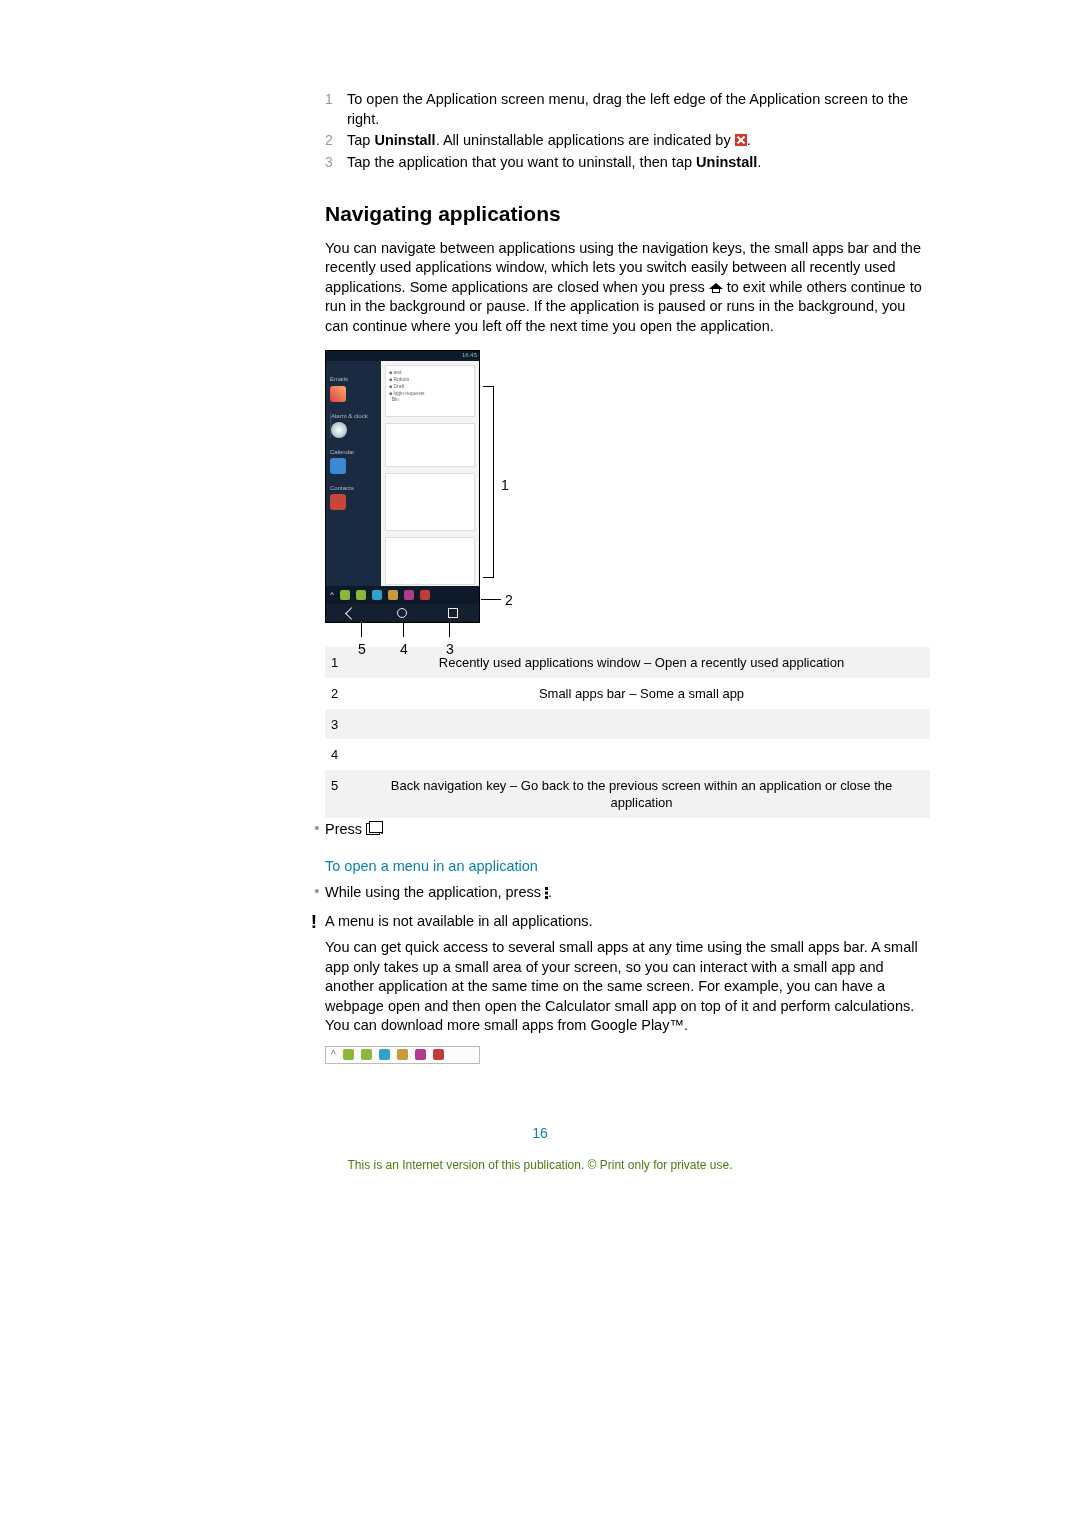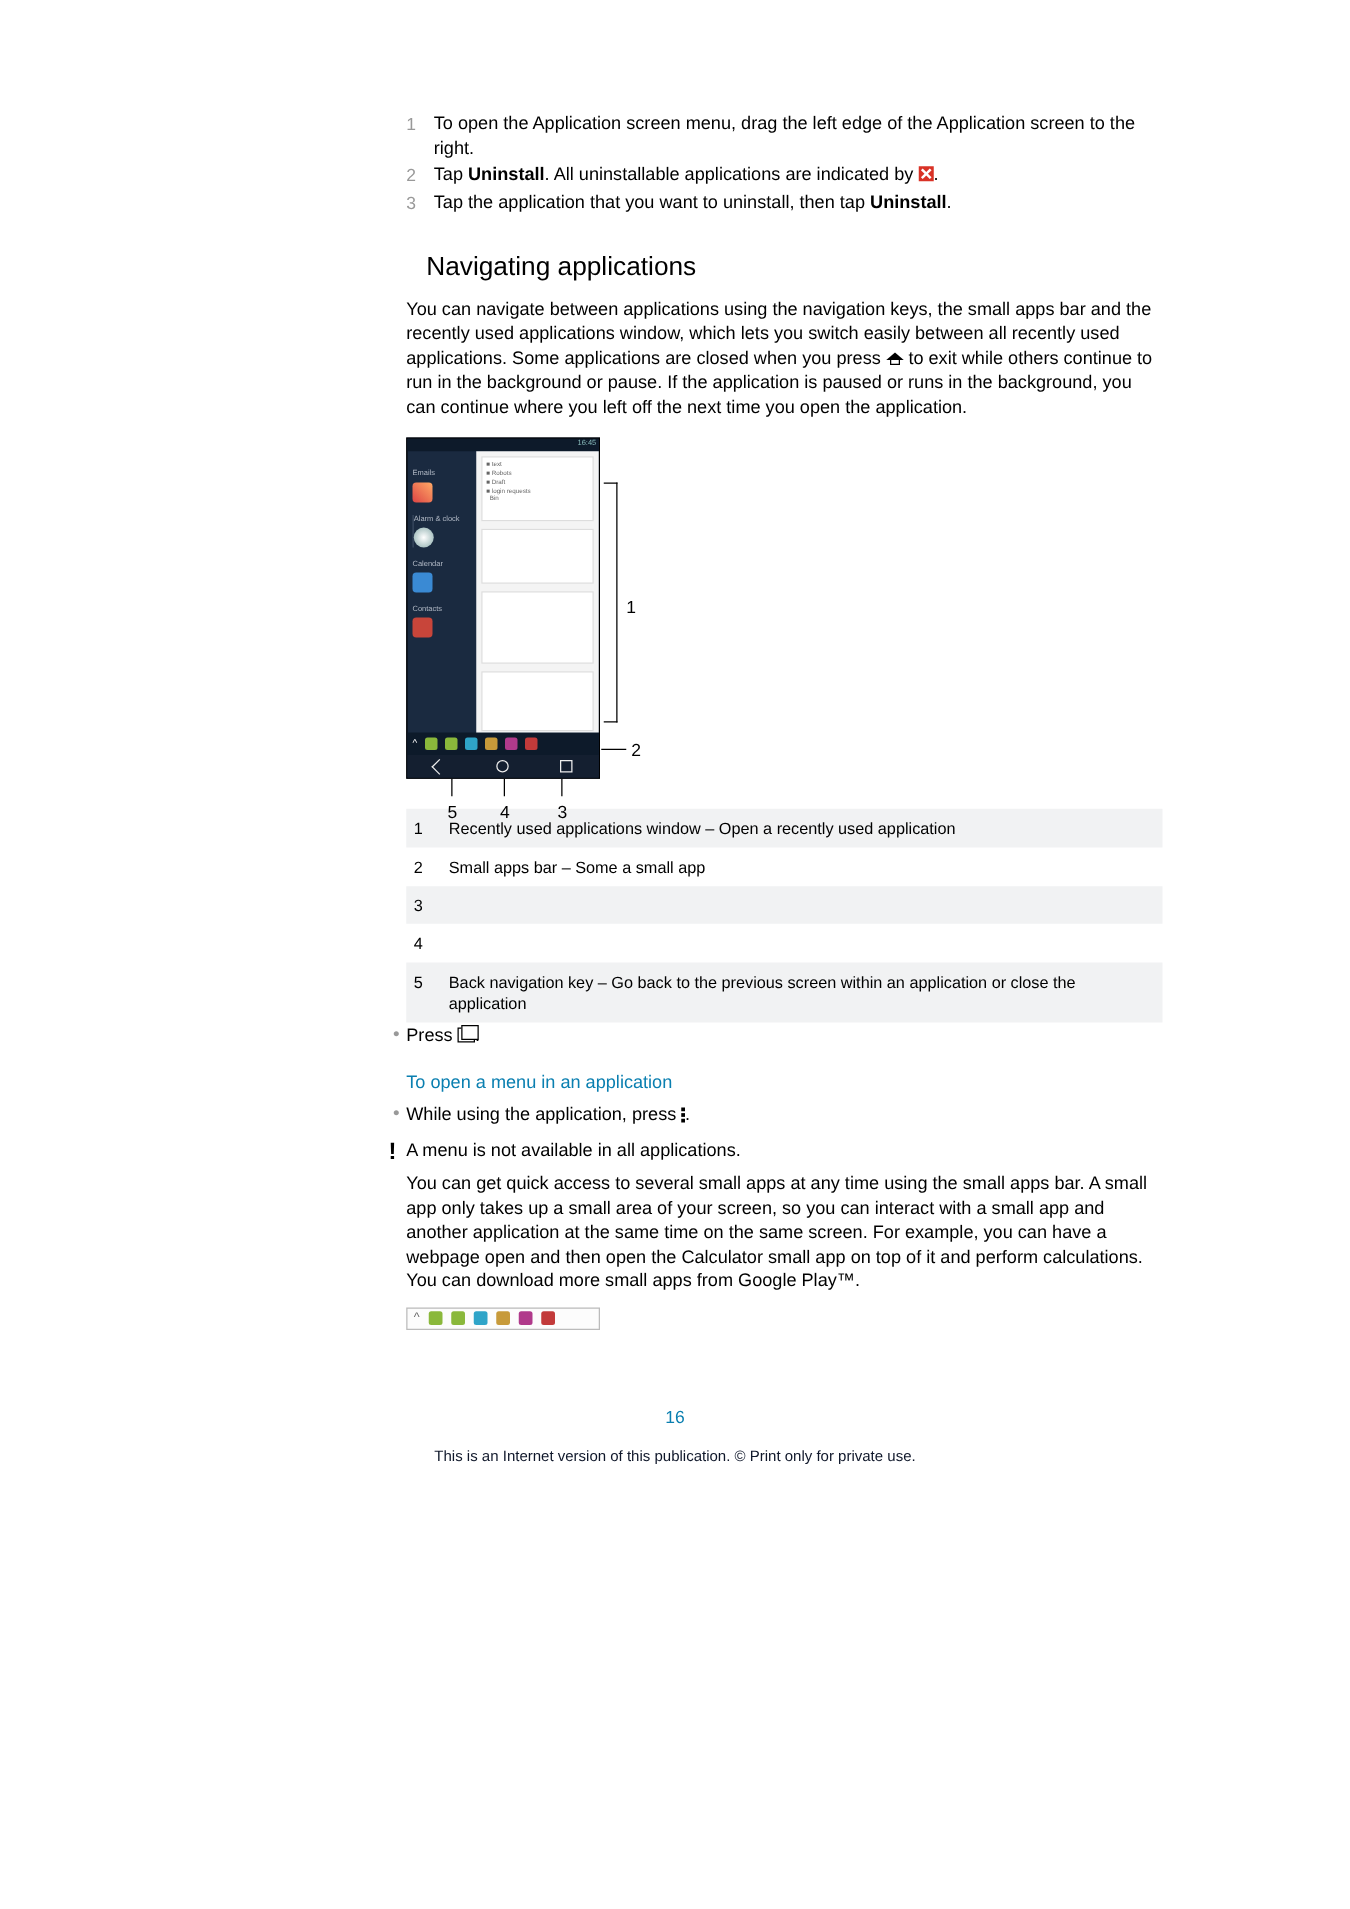--- a/index.html
+++ b/index.html
@@ -56,22 +56,22 @@
     position: absolute;
     left: 1px; top: 5px;
     width: 10px; height: 2px;
     background: #fff;
   }
   .icon-redx::before { transform: rotate(45deg); }
   .icon-redx::after  { transform: rotate(-45deg); }
 
   h2.section-h {
     font-size: 21px;
-    font-weight: normal;
-    margin: 28px 0 10px 16px;
+    font-weight: bold;
+    margin: 28px 0 10px 0;
   }
   p.body {
     margin: 6px 0 10px 0;
     font-size: 14.5px;
   }
   .icon-home {
     display:inline-block;
     position:relative;
     width:14px; height:12px;
     vertical-align:-1px;
@@ -164,21 +164,21 @@
   .vline{position:absolute;width:0;border-left:1px solid #000;height:14px;top:273px;}
   .vl5{left:36px;} .vl4{left:78px;} .vl3{left:124px;}
   .axlbl{position:absolute;top:290px;font-size:14px;}
   .ax5{left:33px;} .ax4{left:75px;} .ax3{left:121px;}
 
   
   .legend{width:605px;margin-top:24px;font-size:13px;}
   .legend-row{display:flex;padding:6px 6px;border-top:1px solid transparent;}
   .legend-row.alt{background:#f1f2f3;}
   .legend-n{width:28px;flex:0 0 28px;}
-  .legend-t{flex:1;}
+  .legend-t{flex:1;text-align:center;}
 
   .bullet-row{display:flex;margin:2px 0 2px -16px;}
   .bullet-dot{width:16px;flex:0 0 16px;color:#999;font-size:15px;line-height:1;text-align:center;}
   .icon-task{
     display:inline-block;width:12px;height:10px;
     border:1.2px solid #000;vertical-align:-1px;position:relative;
   }
   .icon-task::after{content:'';position:absolute;left:2px;top:-3px;width:12px;height:10px;border:1.2px solid #000;background:#fff;}
   .icon-menu{
     display:inline-block;width:3px;height:12px;position:relative;vertical-align:-2px;
@@ -194,21 +194,21 @@
     width:155px;height:18px;border:1px solid #bbb;background:#fcfcfc;
     display:flex;align-items:center;gap:7px;padding:0 5px;box-sizing:border-box;
   }
   .bar-up{color:#666;font-size:10px;}
   .bar-ic{width:11px;height:11px;border-radius:2px;}
 
   .page-num{
     color:#0a7fb0;text-align:center;font-size:14px;margin-top:60px;
   }
   .footer{
-    text-align:center;color:#0f172a;font-size:12px;margin-top:14px;
+    text-align:center;color:#4d7c0f;font-size:12px;margin-top:14px;
   }
 </style>
 </head>
 <body>
 
 <div class="page">
   <div class="content">
 
     <div class="ol-row">
       <div class="ol-num">1</div>

